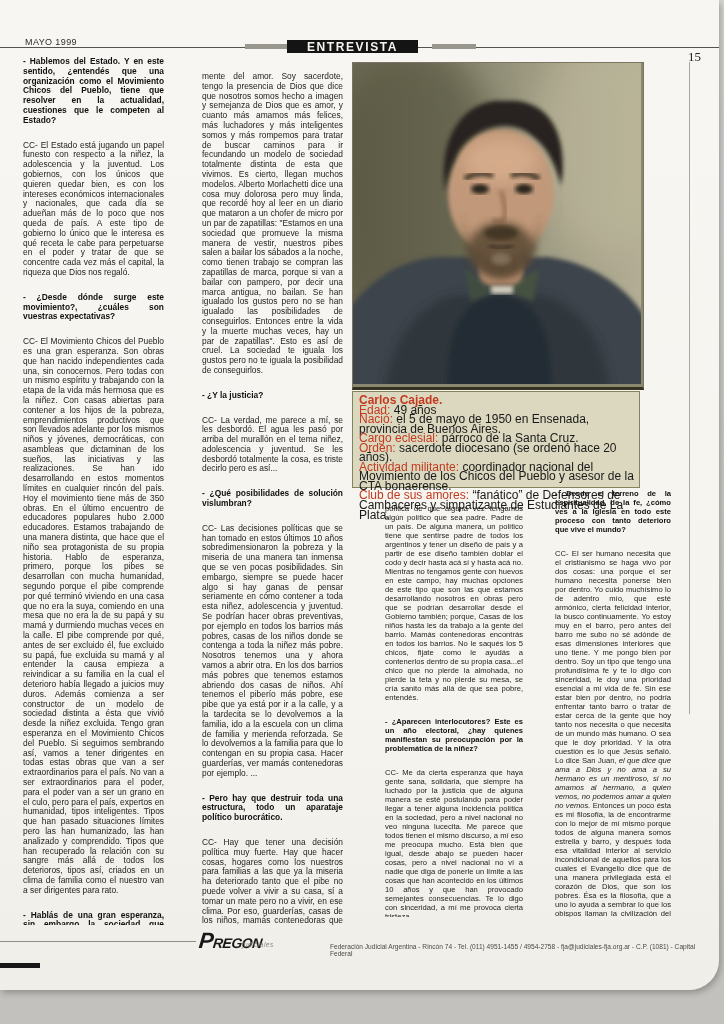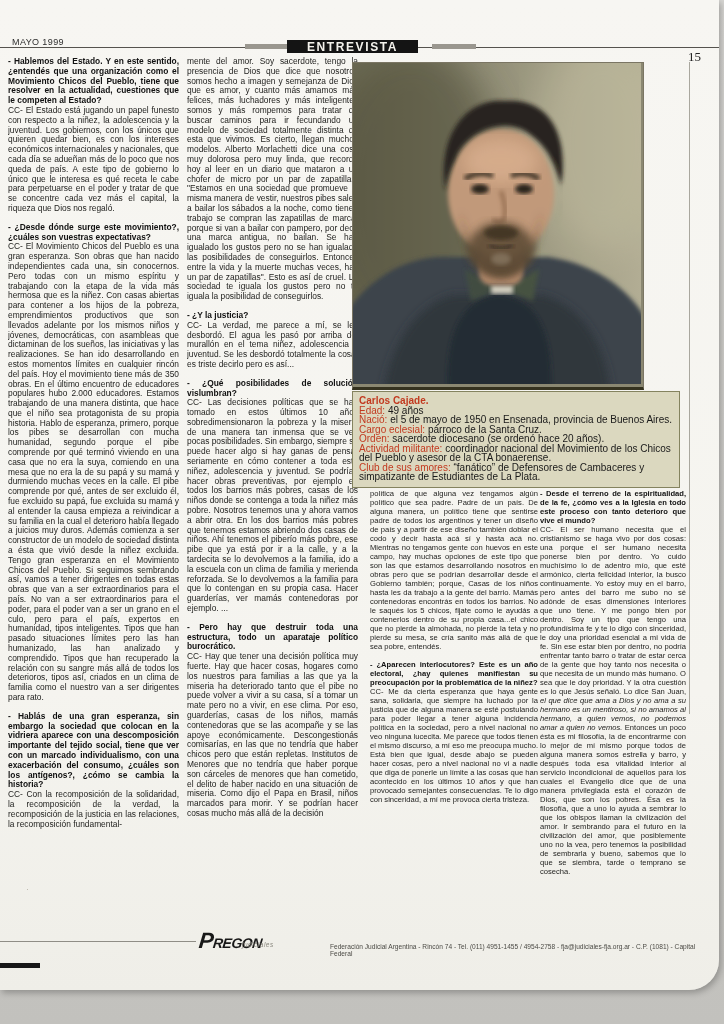--- a/index.html
+++ b/index.html
@@ -9,53 +9,53 @@
     font-family:"Liberation Sans", sans-serif;
     -webkit-font-smoothing:antialiased;
   }
   .page{
     position:absolute;left:0;top:0;width:719px;height:990px;
     background:linear-gradient(180deg,#f7f6f2 0%,#f5f4ef 70%,#efeee8 100%);
     border-radius:0 0 30px 0;
     box-shadow:2px 3px 6px rgba(0,0,0,.25);
   }
   
-  .date{position:absolute;left:12px;top:37px;font-size:9px;color:#2e2e2e;letter-spacing:.4px;}
+  .date{position:absolute;left:25px;top:37px;font-size:9px;color:#2e2e2e;letter-spacing:.4px;}
   .pageno{position:absolute;right:18px;top:33px;font-family:"Liberation Serif",serif;font-size:13px;color:#222;margin-top:16px;}
   .hrule{position:absolute;left:0;top:47px;width:719px;height:1px;background:#55534e;}
   .badge-wing{position:absolute;top:44px;height:5px;background:#9a978f;}
   .wing-l{left:245px;width:44px;}
   .wing-r{left:432px;width:44px;}
   .badge{
     position:absolute;left:287px;top:40px;width:131px;height:13px;background:#141414;
     color:#f4f2ec;font-size:12px;font-weight:700;letter-spacing:1.6px;
     display:flex;align-items:center;justify-content:center;
   }
   
   .col{position:absolute;top:57px;font-size:8.4px;line-height:9.8px;color:#1d1d1b;
        text-align:justify;overflow:hidden;}
-  .col p{margin:0;}
+  .col p{margin:15px;}
   .col p.q{font-weight:700;margin-top:9px;color:#111;}
   .col p.q:first-child{margin-top:0;}
   #col1{left:8px;width:171px;height:868px;}
   #col2{left:187px;width:171px;height:868px;}
   #col3,#col4{top:489px;height:428px;font-size:7.6px;line-height:9px;}
   #col3{left:370px;width:168px;}
   #col4{left:540px;width:146px;}
   
   .photo{
     position:absolute;left:352px;top:62px;width:290px;height:324px;
     border:1px solid #7a7563;border-bottom:3px solid #35321f;background:#8b8872;
   }
   .photo svg{display:block;}
   
   .profile{
-    position:absolute;left:352px;top:391px;width:328px;height:97px;
+    position:absolute;left:352px;top:391px;width:288px;height:97px;
     background:#dbd8bf;border:1px solid #84835f;box-sizing:border-box;
-    padding:4px 0 3px 6px;font-size:10px;line-height:9.55px;color:#191919;
+    padding:4px 0 3px 6px;font-size:12px;line-height:9.55px;color:#191919;
   }
   .pname{color:#c23a20;font-weight:700;}
   .plbl{color:#c23a20;font-weight:400;}
   
   .vdiv{position:absolute;left:689px;top:62px;width:1px;height:652px;background:#a9a79e;}
   
   .frule{position:absolute;left:0;top:941px;width:196px;height:1px;background:#8f8d86;}
   .logo{
     position:absolute;left:199px;top:928px;display:inline-block;
     font-style:italic;font-weight:900;font-size:14px;letter-spacing:-.5px;color:#181818;

